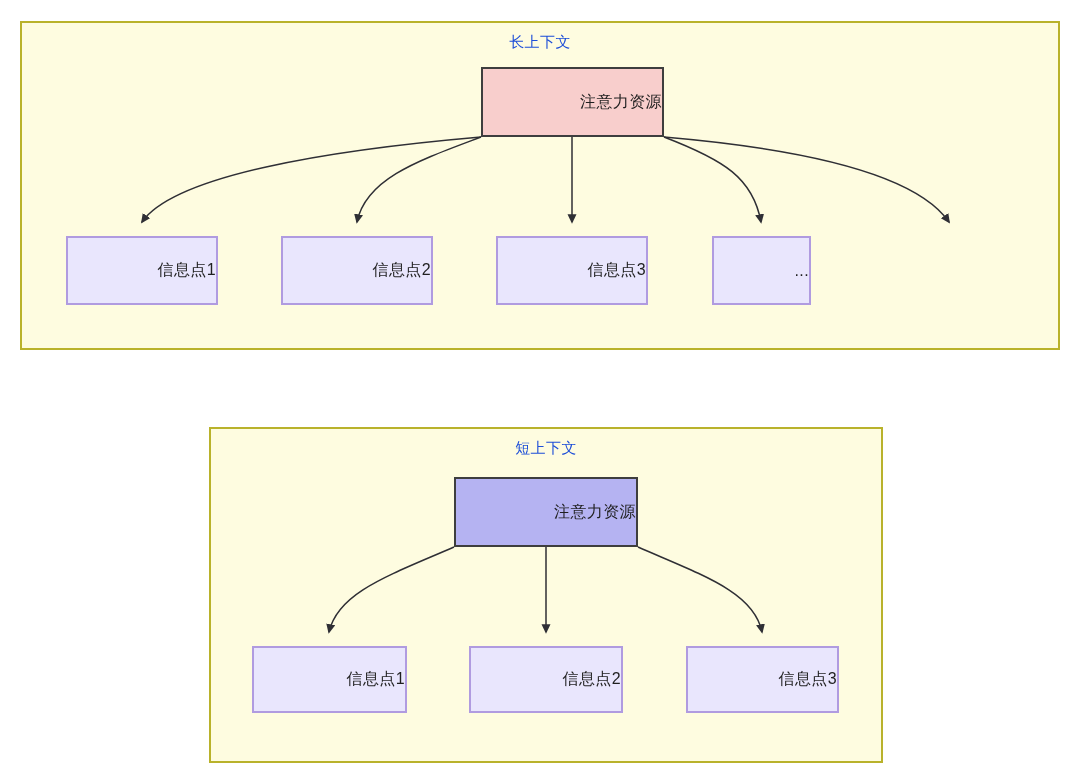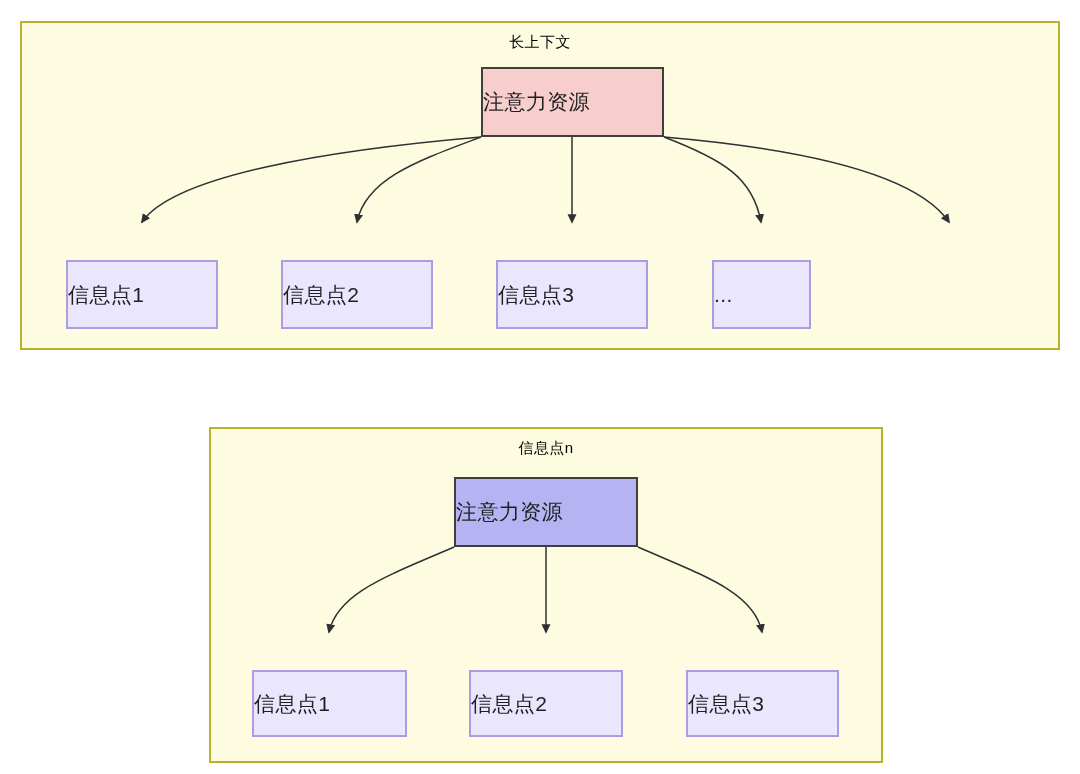--- a/index.html
+++ b/index.html
@@ -42,49 +42,48 @@
     height: 336px;
   }
 
   .panel-title {
     position: absolute;
     top: 9px;
     left: 0;
     width: 100%;
     text-align: center;
     font-size: 15px;
-    color: #000000;
+    color: #1d4ed8;
     line-height: 20px;
     letter-spacing: 0.4px;
   }
 
   
   .node {
     position: absolute;
     box-sizing: border-box;
     display: flex;
     align-items: center;
-    justify-content: flex-start;
-    font-size: 21px;
+    justify-content: flex-end;
+    font-size: 16px;
     color: #1f1f1f;
     letter-spacing: 0.4px;
     z-index: 3;
   }
   .node-root-pink {
     background: #F8CECC;
     border: 2.5px solid #3E3E3E;
   }
   .node-root-purple {
     background: #B5B3F2;
     border: 2.5px solid #3E3E3E;
   }
   .node-leaf {
     background: #E9E6FD;
     border: 2px solid #B09BE0;
-    margin-top: 24px;
   }
 
   
   #node-long-root   { left: 481px; top: 67px;  width: 183px; height: 70px; }
   #node-long-leaf-1 { left: 66px;  top: 236px; width: 152px; height: 69px; }
   #node-long-leaf-2 { left: 281px; top: 236px; width: 152px; height: 69px; }
   #node-long-leaf-3 { left: 496px; top: 236px; width: 152px; height: 69px; }
   #node-long-leaf-4 { left: 712px; top: 236px; width: 99px;  height: 69px; }
   #node-long-leaf-5 { left: 874px; top: 236px; width: 151px; height: 69px; }
 
@@ -112,21 +111,21 @@
 </head>
 <body>
 
 <div class="canvas">
 
   <div class="panel" id="panel-long">
     <div class="panel-title">长上下文</div>
   </div>
 
   <div class="panel" id="panel-short">
-    <div class="panel-title">信息点n</div>
+    <div class="panel-title">短上下文</div>
   </div>
 
   <svg class="edge-layer" width="1080" height="774" viewBox="0 0 1080 774">
     <defs>
       <marker id="arrowhead" markerWidth="9" markerHeight="9" refX="5.2" refY="3.2" orient="auto" markerUnits="strokeWidth">
         <path d="M0,0.2 L6.4,3.2 L0,6.2 z" fill="#2F2F35"></path>
       </marker>
     </defs>
 
     <path class="edge-path" marker-end="url(#arrowhead)" d="M481,137 C 330,150 175,175 142,222"></path>

